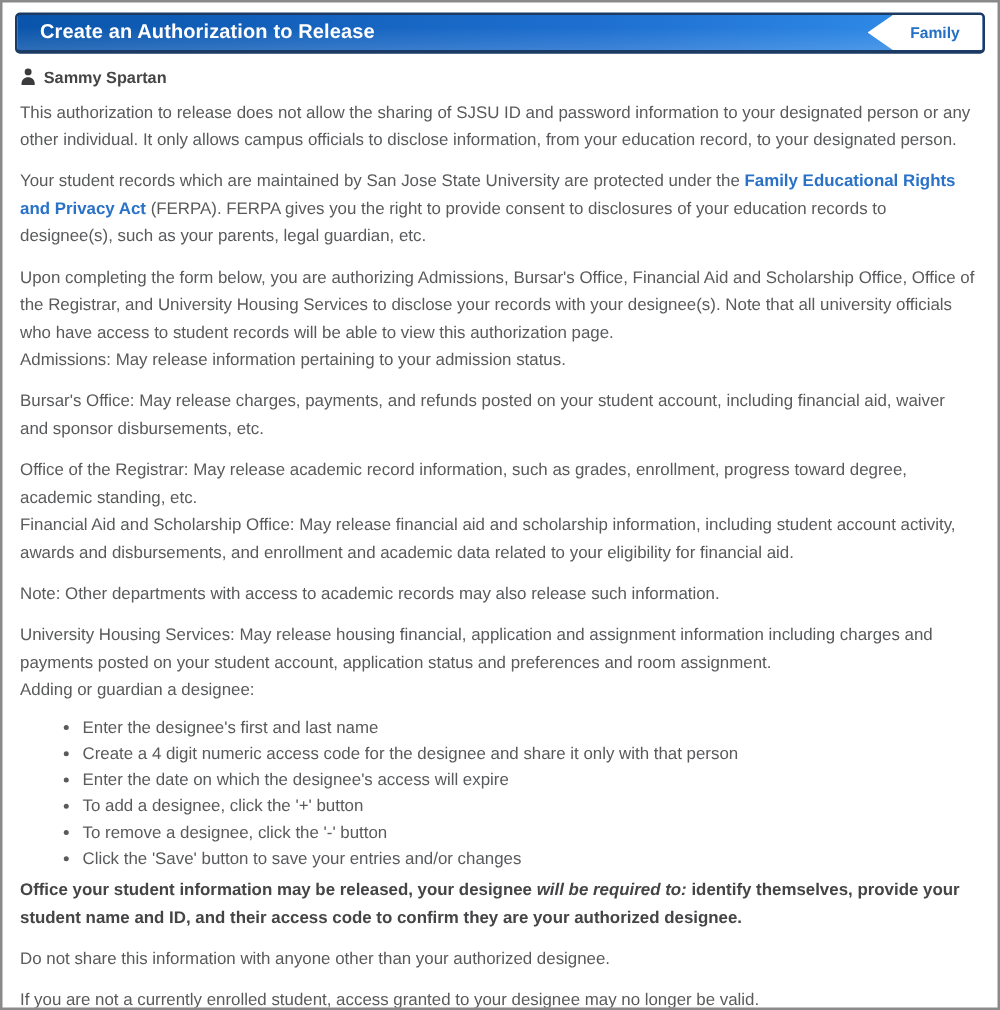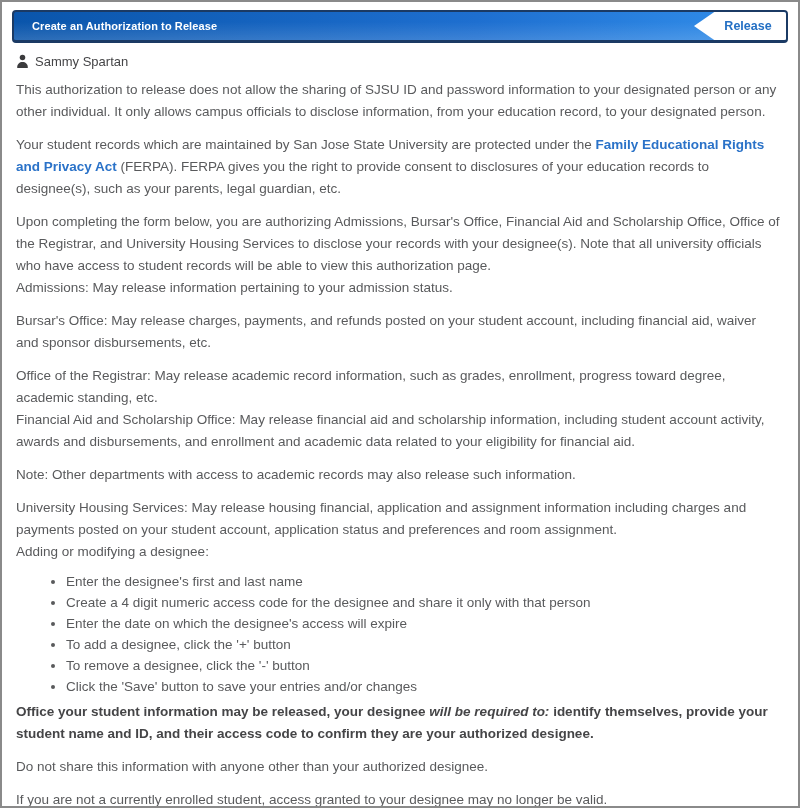--- a/index.html
+++ b/index.html
@@ -22,21 +22,21 @@
     background:
       linear-gradient(180deg, rgba(255,255,255,0) 35%, rgba(255,255,255,0.14) 100%),
       linear-gradient(90deg, #0a55ab 0%, #1e6fd0 60%, #3390ec 100%);
     display: flex;
     align-items: center;
     overflow: hidden;
   }
   .header-title {
     color: #ffffff;
     font-weight: bold;
-    font-size: 11px;
+    font-size: 16px;
     padding-left: 18px;
     letter-spacing: 0.1px;
   }
   .return-btn {
     position: absolute;
     right: 0; top: 0; bottom: 0;
     width: 92px;
     background: #ffffff;
     clip-path: polygon(0 50%, 22% 0, 100% 0, 100% 100%, 22% 100%);
     display: flex;
@@ -53,21 +53,21 @@
   
   .user-row {
     margin: 9px 14px 0 14px;
     height: 18px;
     display: flex;
     align-items: center;
     gap: 6px;
   }
   .user-icon svg { display: block; }
   .user-name {
-    font-weight: normal;
+    font-weight: bold;
     font-size: 13px;
     color: #454547;
   }
   
   .content {
     margin: 9px 16px 0 14px;
     color: #595a5c;
     font-size: 13.5px;
     line-height: 22px;
   }
@@ -91,21 +91,21 @@
     margin-bottom: 11px;
   }
   .bold-para .em { font-style: italic; text-align: center; }
 </style>
 </head>
 <body>
 
 <div class="header-bar">
   <span class="header-title">Create an Authorization to Release</span>
   <div class="return-btn">
-    <span>Release</span>
+    <span>Family</span>
   </div>
 </div>
 
 <div class="user-row">
   <span class="user-icon">
     <svg width="13" height="14" viewBox="0 0 16 17" fill="#3b3b3d" xmlns="http://www.w3.org/2000/svg">
       <circle cx="8" cy="4.2" r="3.4"></circle>
       <path d="M1.5 16c0-4 2.9-6.4 6.5-6.4s6.5 2.4 6.5 6.4v1h-13z"></path>
     </svg>
   </span>
@@ -122,21 +122,21 @@
   <p class="para">Admissions: May release information pertaining to your admission status.</p>
 
   <p class="para">Bursar's Office: May release charges, payments, and refunds posted on your student account, including financial aid, waiver and sponsor disbursements, etc.</p>
 
   <p class="para tight">Office of the Registrar: May release academic record information, such as grades, enrollment, progress toward degree, academic standing, etc.</p>
 
   <p class="para">Financial Aid and Scholarship Office: May release financial aid and scholarship information, including student account activity, awards and disbursements, and enrollment and academic data related to your eligibility for financial aid.</p>
   <p class="para">Note: Other departments with access to academic records may also release such information.</p>
 
   <p class="para tight">University Housing Services: May release housing financial, application and assignment information including charges and payments posted on your student account, application status and preferences and room assignment.</p>
-  <p class="para tight">Adding or modifying a designee:</p>
+  <p class="para tight">Adding or guardian a designee:</p>
 
   <ul class="designee-steps">
     <li>Enter the designee's first and last name</li>
     <li>Create a 4 digit numeric access code for the designee and share it only with that person</li>
     <li>Enter the date on which the designee's access will expire</li>
     <li>To add a designee, click the '+' button</li>
     <li>To remove a designee, click the '-' button</li>
     <li>Click the 'Save' button to save your entries and/or changes</li>
   </ul>
 

